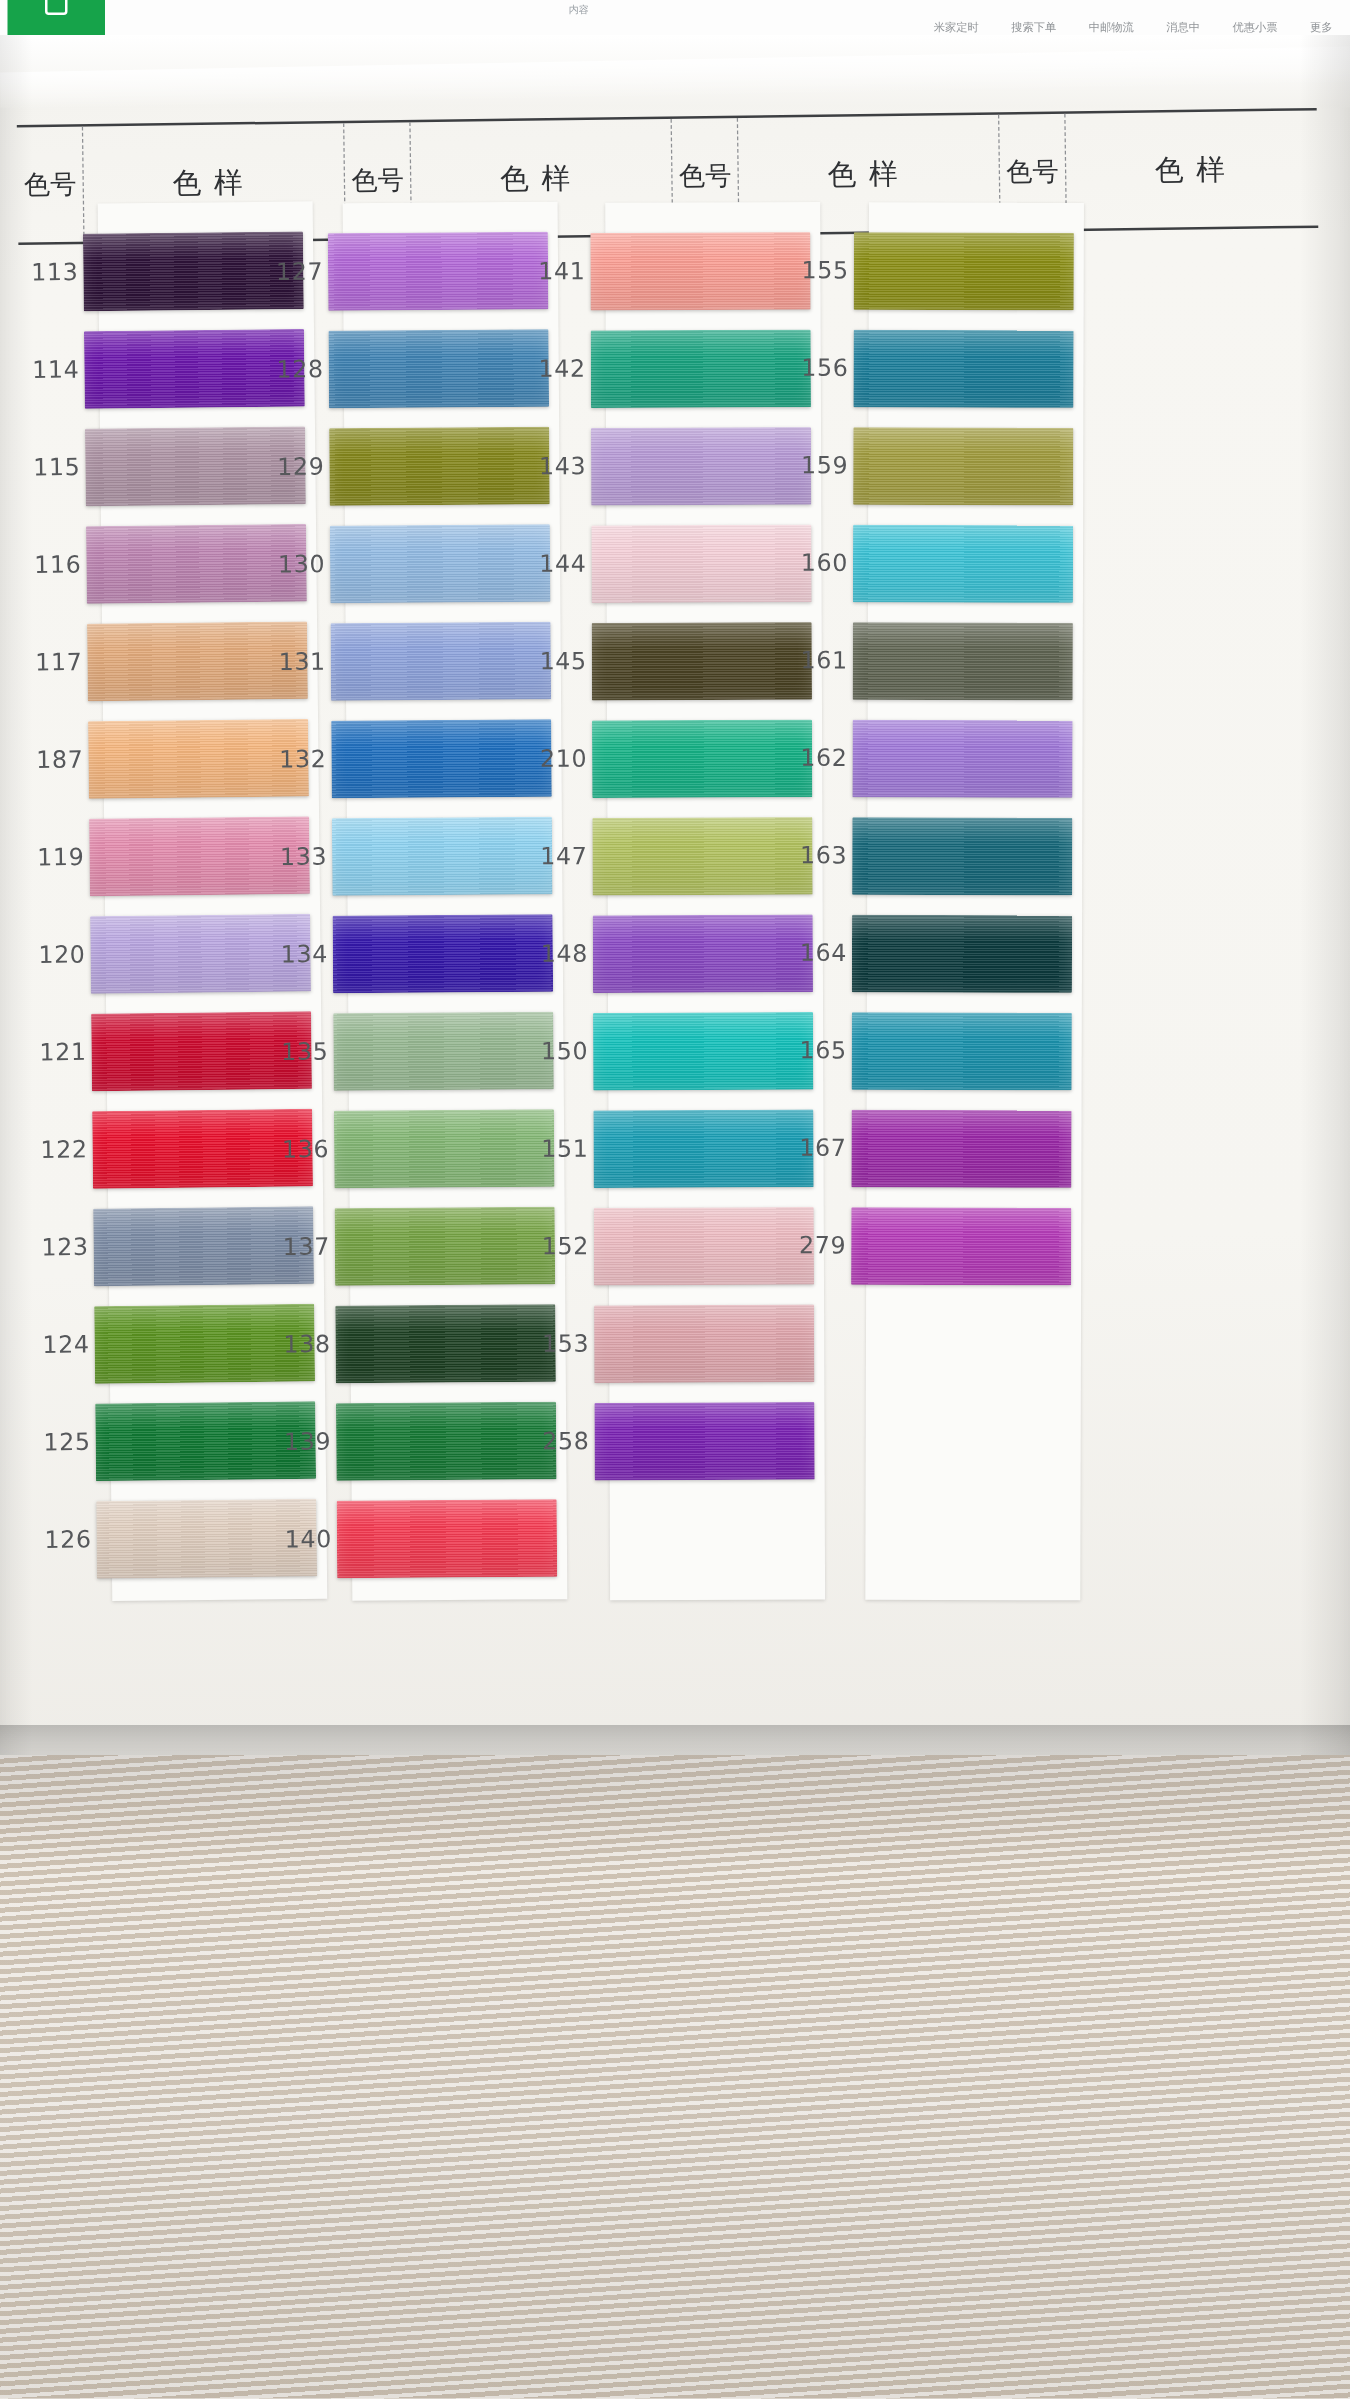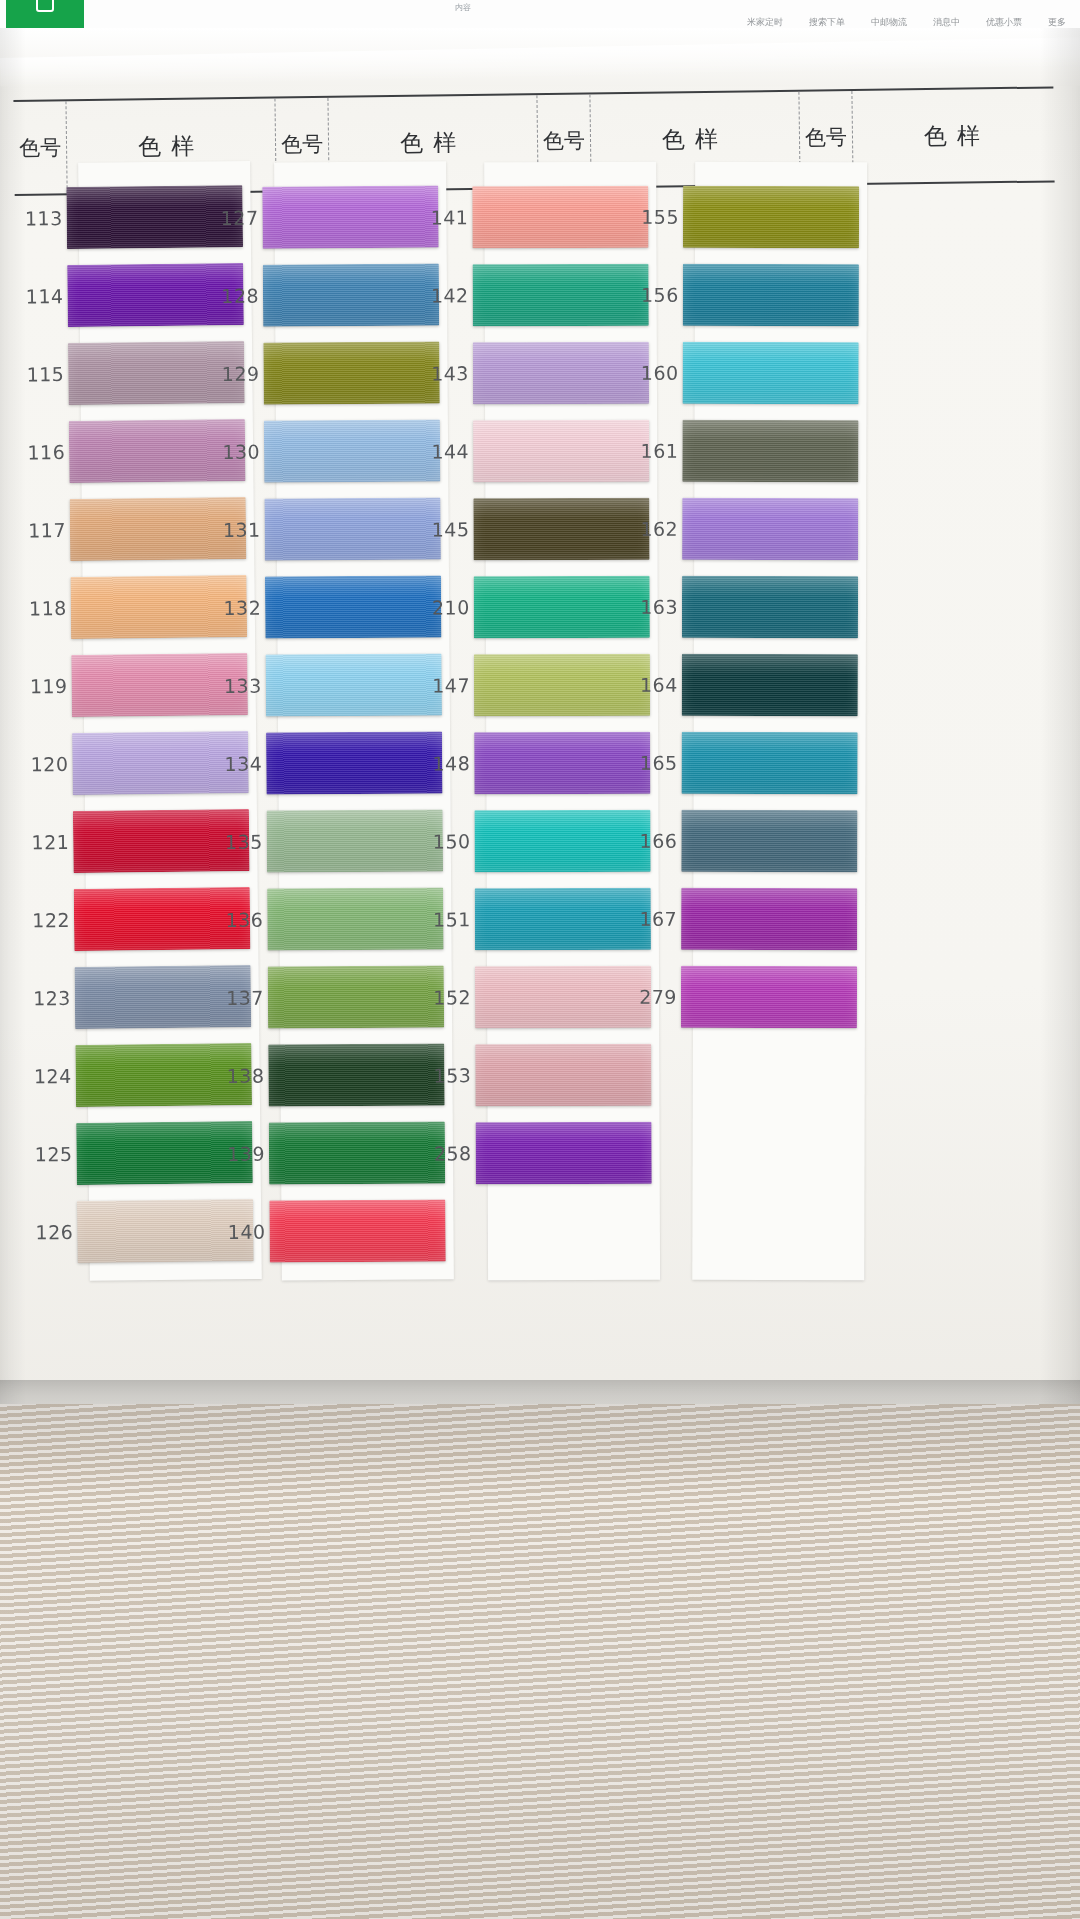--- a/index.html
+++ b/index.html
@@ -167,21 +167,21 @@
         </div>
         <div class="row">
           <div class="num">116</div>
           <div class="sw" style="background-color: rgb(189, 133, 178);"></div>
         </div>
         <div class="row">
           <div class="num">117</div>
           <div class="sw" style="background-color: rgb(227, 171, 124);"></div>
         </div>
         <div class="row">
-          <div class="num">118</div>
+          <div class="num">187</div>
           <div class="sw" style="background-color: rgb(245, 182, 126);"></div>
         </div>
         <div class="row">
           <div class="num">119</div>
           <div class="sw" style="background-color: rgb(228, 140, 174);"></div>
         </div>
         <div class="row">
           <div class="num">120</div>
           <div class="sw" style="background-color: rgb(185, 166, 224);"></div>
         </div>
@@ -328,20 +328,24 @@
         <div class="ribbon-back" style="height: 1118px; top: -16px;"></div>
         <div class="row">
           <div class="num">155</div>
           <div class="sw" style="background-color: rgb(139, 142, 21);"></div>
         </div>
         <div class="row">
           <div class="num">156</div>
           <div class="sw" style="background-color: rgb(27, 126, 155);"></div>
         </div>
         <div class="row">
+          <div class="num">159</div>
+          <div class="sw" style="background-color: rgb(161, 156, 63);"></div>
+        </div>
+        <div class="row">
           <div class="num">160</div>
           <div class="sw" style="background-color: rgb(60, 195, 214);"></div>
         </div>
         <div class="row">
           <div class="num">161</div>
           <div class="sw" style="background-color: rgb(95, 100, 82);"></div>
         </div>
         <div class="row">
           <div class="num">162</div>
           <div class="sw" style="background-color: rgb(159, 120, 216);"></div>
@@ -350,24 +354,20 @@
           <div class="num">163</div>
           <div class="sw" style="background-color: rgb(23, 104, 122);"></div>
         </div>
         <div class="row">
           <div class="num">164</div>
           <div class="sw" style="background-color: rgb(12, 59, 62);"></div>
         </div>
         <div class="row">
           <div class="num">165</div>
           <div class="sw" style="background-color: rgb(27, 146, 173);"></div>
-        </div>
-        <div class="row">
-          <div class="num">166</div>
-          <div class="sw" style="background-color: rgb(69, 106, 125);"></div>
         </div>
         <div class="row">
           <div class="num">167</div>
           <div class="sw" style="background-color: rgb(155, 41, 168);"></div>
         </div>
         <div class="row">
           <div class="num">279</div>
           <div class="sw" style="background-color: rgb(181, 59, 184);"></div>
         </div>
       </div>

